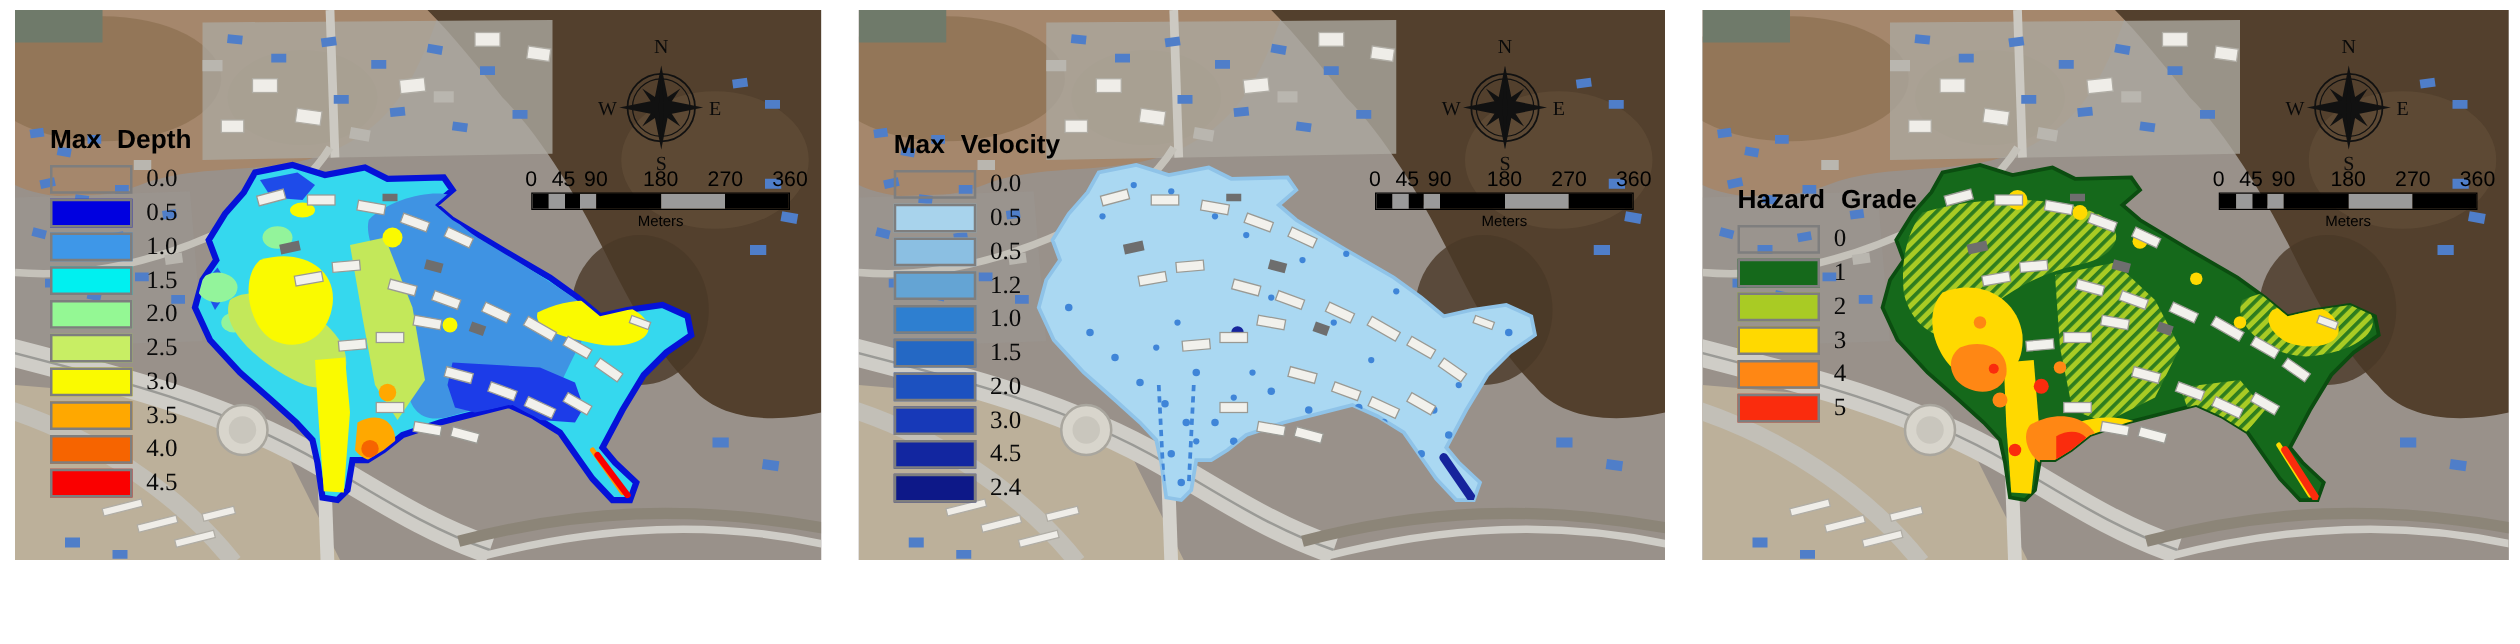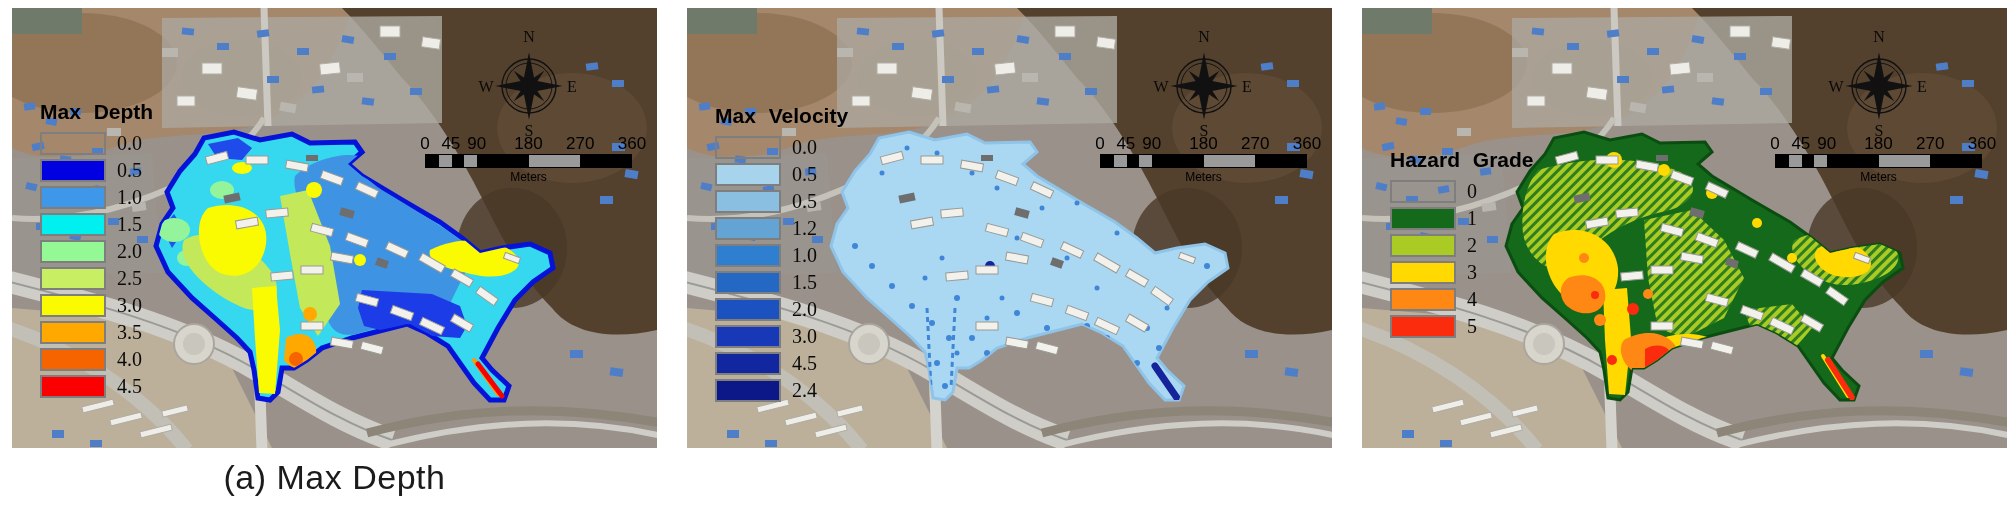--- a/index.html
+++ b/index.html
@@ -260,21 +260,20 @@
             <i style="width:6.25%;background:#9a9a9a"></i>
             <i style="width:6.25%;background:#000"></i>
             <i style="width:6.25%;background:#9a9a9a"></i>
             <i style="width:25%;background:#000"></i>
             <i style="width:25%;background:#9a9a9a"></i>
             <i style="width:25%;background:#000"></i>
         </div>
         <div class="sb-unit">Meters</div>
       </div>
     </div>
-    <div class="caption">(a) Max Depth</div>
   </div>
 
   <div class="panel">
     <div class="map">
       <svg class="scene" width="645" height="440" viewBox="0 0 645 440">
         <use href="#satbg"></use>
         <use href="#floodPath" fill="#AAD8F2" stroke="#8FC3E8" stroke-width="3"></use>
         <g clip-path="url(#floodClip)" fill="#3F85D8">
           <circle cx="168" cy="238" r="3"></circle>
             <circle cx="185" cy="258" r="3"></circle>

